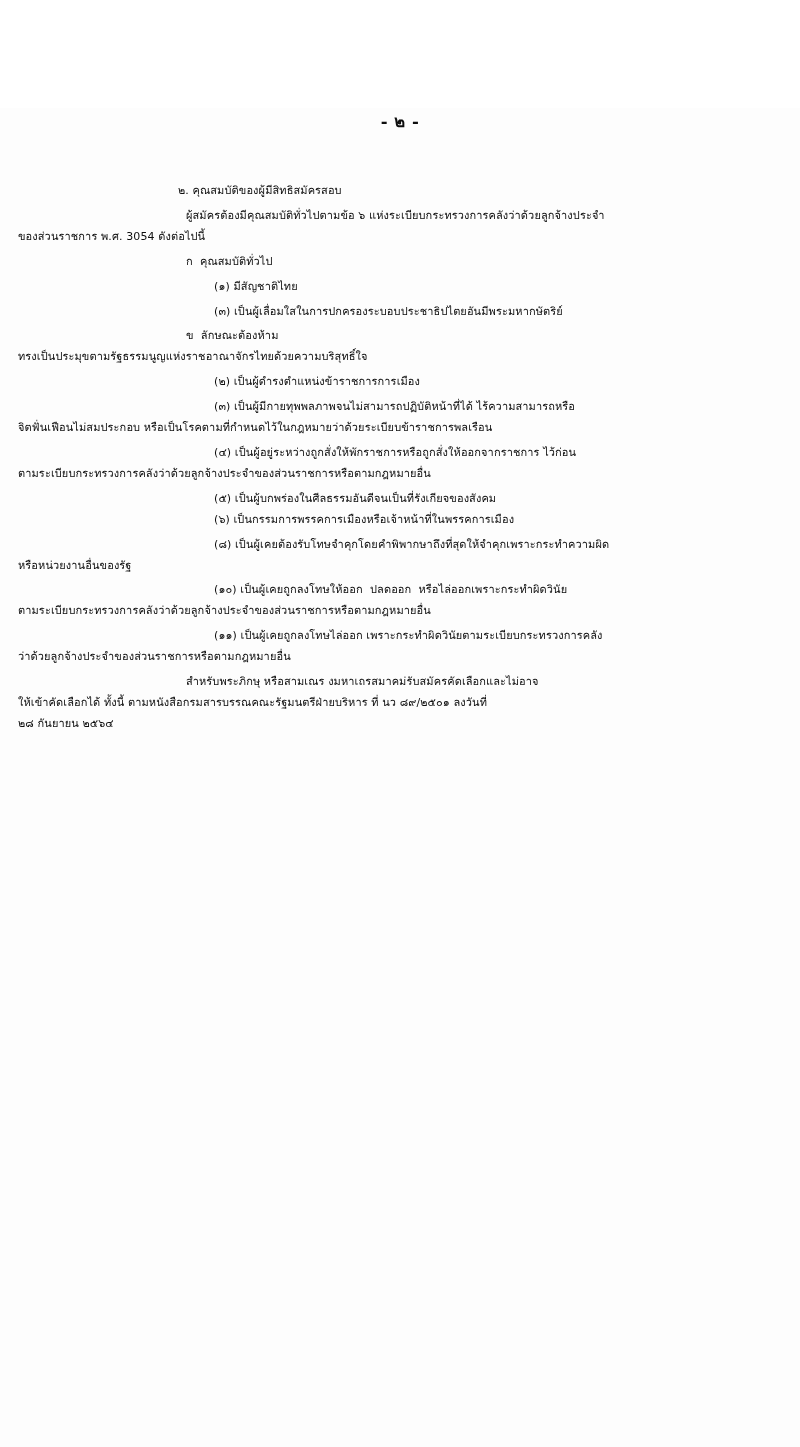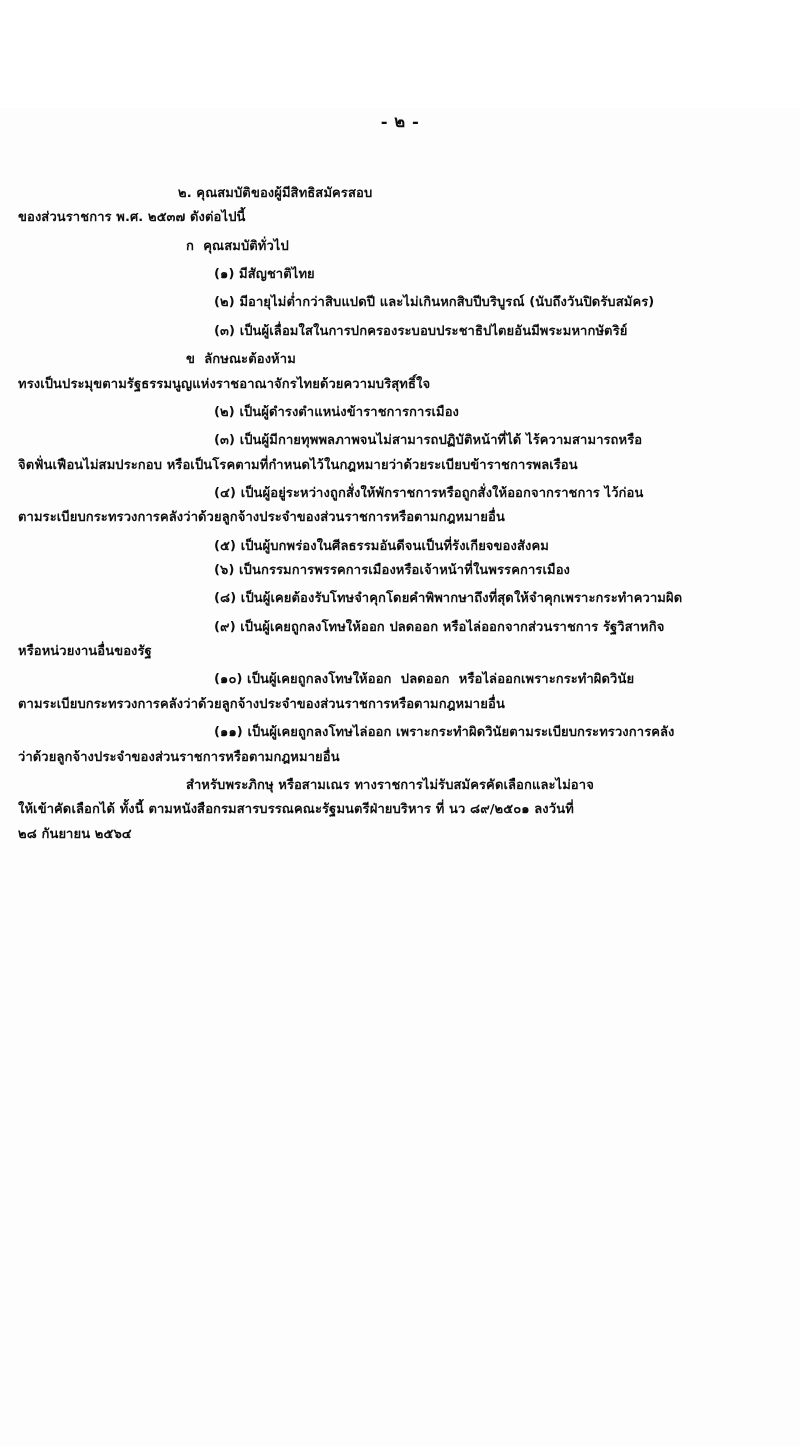--- a/index.html
+++ b/index.html
@@ -25,24 +25,24 @@
   }
   .page-number {
     text-align: center;
     font-size: 16.5px;
     margin-top: 108px;
     letter-spacing: 0.5px;
     font-weight: 600;
   }
   .doc-body {
     margin-top: 42px;
-    font-size: 13px;
+    font-size: 11px;
     line-height: 1.72;
     letter-spacing: 0.1px;
-    font-weight: 700;
+    font-weight: 400;
   }
   .para {
     margin: 0 0 2px 0;
     text-indent: 0;
     white-space: pre-wrap;
   }
   .ind-heading   { padding-left: 160px; }
   .ind-lead      { padding-left: 168px; }
   .ind-flush     { padding-left: 0px; }
   .ind-sub       { padding-left: 168px; }
@@ -57,42 +57,41 @@
 </head>
 <body>
 
 <div class="page">
 
   <div class="page-number">- ๒ -</div>
 
   <div class="doc-body clip-right">
 
     <p class="para ind-heading gap-sm">๒. คุณสมบัติของผู้มีสิทธิสมัครสอบ</p>
-    <p class="para ind-flush">ของส่วนราชการ พ.ศ. ๒๕๓๗ ดังต่อไปนี้</p>
+    <p class="para ind-lead gap-sm">ผู้สมัครต้องมีคุณสมบัติทั่วไปตามข้อ ๖ แห่งระเบียบกระทรวงการคลังว่าด้วยลูกจ้างประจำ</p>
+    <p class="para ind-flush">ของส่วนราชการ พ.ศ. 3054 ดังต่อไปนี้</p>
 
     <p class="para ind-sub gap-sm">ก  คุณสมบัติทั่วไป</p>
     <p class="para ind-item gap-sm">(๑) มีสัญชาติไทย</p>
-    <p class="para ind-item gap-sm">(๒) มีอายุไม่ต่ำกว่าสิบแปดปี และไม่เกินหกสิบปีบริบูรณ์ (นับถึงวันปิดรับสมัคร)</p>
     <p class="para ind-item gap-sm">(๓) เป็นผู้เลื่อมใสในการปกครองระบอบประชาธิปไตยอันมีพระมหากษัตริย์</p>
     <p class="para ind-sub gap-sm">ข  ลักษณะต้องห้าม</p>
 
     <p class="para ind-flush">ทรงเป็นประมุขตามรัฐธรรมนูญแห่งราชอาณาจักรไทยด้วยความบริสุทธิ์ใจ</p>
     <p class="para ind-item gap-sm">(๒) เป็นผู้ดำรงตำแหน่งข้าราชการการเมือง</p>
     <p class="para ind-item gap-sm">(๓) เป็นผู้มีกายทุพพลภาพจนไม่สามารถปฏิบัติหน้าที่ได้ ไร้ความสามารถหรือ</p>
     <p class="para ind-flush">จิตฟั่นเฟือนไม่สมประกอบ หรือเป็นโรคตามที่กำหนดไว้ในกฎหมายว่าด้วยระเบียบข้าราชการพลเรือน</p>
     <p class="para ind-item gap-sm">(๔) เป็นผู้อยู่ระหว่างถูกสั่งให้พักราชการหรือถูกสั่งให้ออกจากราชการ ไว้ก่อน</p>
     <p class="para ind-flush">ตามระเบียบกระทรวงการคลังว่าด้วยลูกจ้างประจำของส่วนราชการหรือตามกฎหมายอื่น</p>
     <p class="para ind-item gap-sm">(๕) เป็นผู้บกพร่องในศีลธรรมอันดีจนเป็นที่รังเกียจของสังคม</p>
     <p class="para ind-item">(๖) เป็นกรรมการพรรคการเมืองหรือเจ้าหน้าที่ในพรรคการเมือง</p>
     <p class="para ind-item gap-sm">(๘) เป็นผู้เคยต้องรับโทษจำคุกโดยคำพิพากษาถึงที่สุดให้จำคุกเพราะกระทำความผิด</p>
-    <p class="para ind-item gap-sm">(๙) เป็นผู้เคยถูกลงโทษให้ออก ปลดออก หรือไล่ออกจากส่วนราชการ รัฐวิสาหกิจ</p>
     <p class="para ind-flush">หรือหน่วยงานอื่นของรัฐ</p>
     <p class="para ind-item gap-sm">(๑๐) เป็นผู้เคยถูกลงโทษให้ออก  ปลดออก  หรือไล่ออกเพราะกระทำผิดวินัย</p>
     <p class="para ind-flush">ตามระเบียบกระทรวงการคลังว่าด้วยลูกจ้างประจำของส่วนราชการหรือตามกฎหมายอื่น</p>
     <p class="para ind-item gap-sm">(๑๑) เป็นผู้เคยถูกลงโทษไล่ออก เพราะกระทำผิดวินัยตามระเบียบกระทรวงการคลัง</p>
     <p class="para ind-flush">ว่าด้วยลูกจ้างประจำของส่วนราชการหรือตามกฎหมายอื่น</p>
 
-    <p class="para ind-tail gap-sm">สำหรับพระภิกษุ หรือสามเณร ทางราชการไม่รับสมัครคัดเลือกและไม่อาจ</p>
+    <p class="para ind-tail gap-sm">สำหรับพระภิกษุ หรือสามเณร งมหาเถรสมาคม่รับสมัครคัดเลือกและไม่อาจ</p>
     <p class="para ind-flush">ให้เข้าคัดเลือกได้ ทั้งนี้ ตามหนังสือกรมสารบรรณคณะรัฐมนตรีฝ่ายบริหาร ที่ นว ๘๙/๒๕๐๑ ลงวันที่</p>
     <p class="para ind-flush">๒๘ กันยายน ๒๕๖๔</p>
 
   </div>
 </div>
 
 </body></html>

